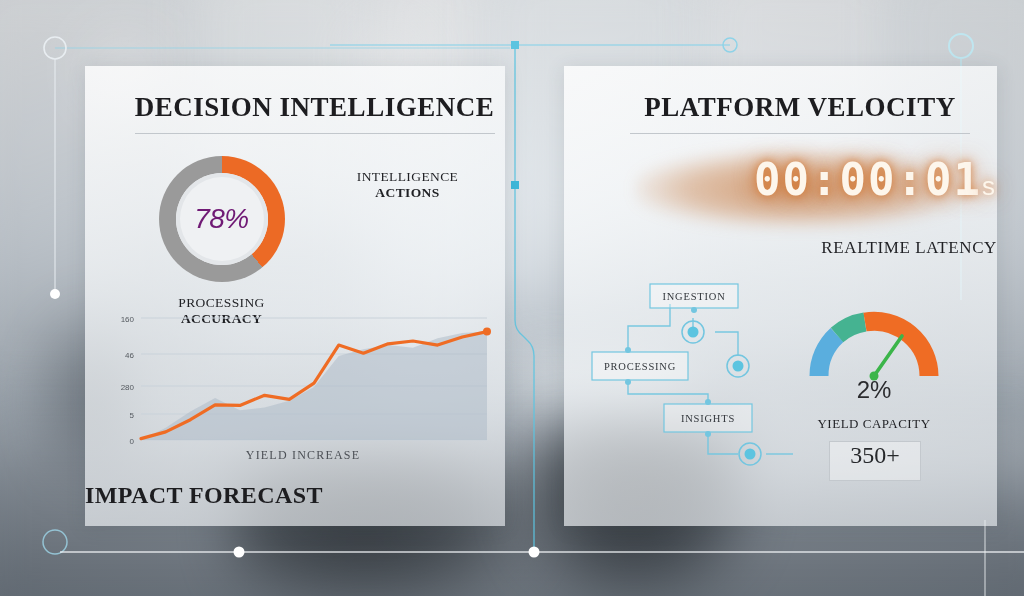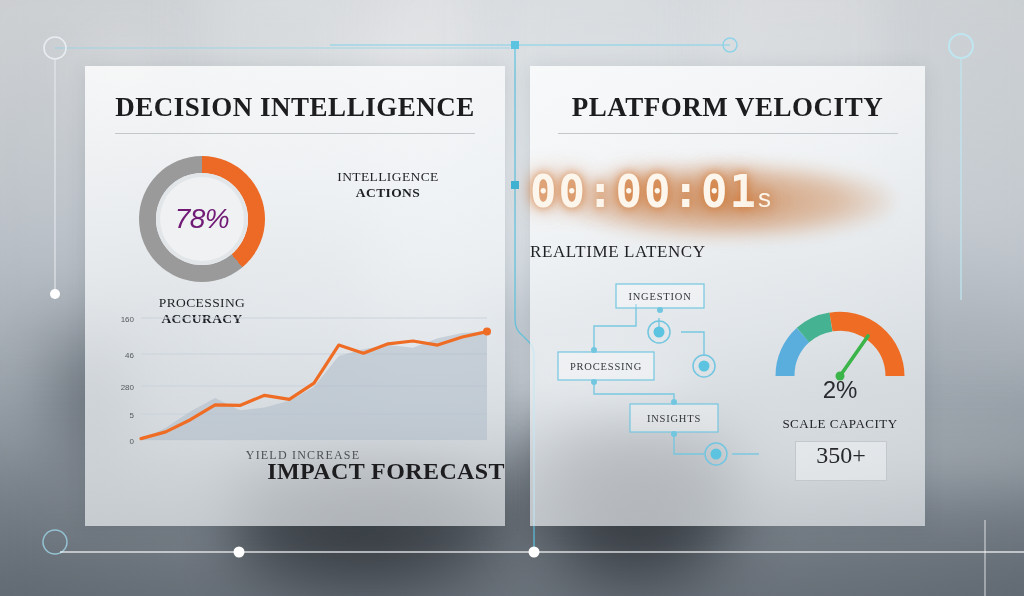--- a/index.html
+++ b/index.html
@@ -53,23 +53,24 @@
   }
 
   
   #deco { position:absolute; inset:0; pointer-events:none; }
 
   
   .panel {
     position:absolute;
     background:linear-gradient(165deg, rgba(255,255,255,.80) 0%, rgba(243,246,248,.74) 45%, rgba(232,236,240,.66) 100%);
     box-shadow:0 2px 18px rgba(60,70,80,.14);
+    padding-left:39px;
   }
   #panel-left  { left:85px;  top:66px; width:420px; height:460px; }
-  #panel-right { left:530px; top:66px; width:395px; height:460px; }
+  #panel-right { left:564px; top:66px; width:433px; height:460px; }
 
   .panel-title {
     text-align:center;
     font-size:27px;
     letter-spacing:.5px;
     color:#1d1d20;
     font-family:"Liberation Serif", serif;
   }
   #panel-left  .panel-title { padding-top:26px; }
   #panel-right .panel-title { padding-top:26px; }
@@ -103,44 +104,44 @@
   .donut-label .b { font-weight:bold; }
 
   
   #impact-chart { position:absolute; left:14px; top:244px; width:392px; height:160px; }
   .impact-caption {
     position:absolute; left:16px; right:0; top:382px; text-align:center;
     font-size:12px; letter-spacing:1.2px; color:#4c5056;
     font-family:"Liberation Serif", serif;
   }
   .impact-title {
-    position:absolute; left:0; right:0; top:392px; text-align:right;
+    position:absolute; left:0; right:0; top:416px; text-align:left;
     font-size:24px; letter-spacing:.4px; color:#1d1d20;
   }
 
   
   .timer-wrap {
-    margin-top:32px; text-align:left; position:relative; height:70px;
+    margin-top:20px; text-align:right; position:relative; height:70px;
   }
   .timer-glow {
     position:absolute; left:50%; top:50%; transform:translate(-50%,-50%);
     width:330px; height:78px; border-radius:40px;
     background:radial-gradient(ellipse at 50% 50%, rgba(196,116,56,.72) 0%, rgba(198,120,60,.40) 48%, rgba(200,130,70,0) 76%);
     filter:blur(7px);
   }
   .timer {
     position:relative;
     font-family:"DejaVu Sans Mono", monospace;
     font-size:44px; font-weight:bold;
     color:#fdf6ec; letter-spacing:2px;
     text-shadow:0 0 10px rgba(214,120,48,.9), 0 0 22px rgba(200,104,40,.7);
   }
   .timer .unit { font-size:26px; font-family:"Liberation Sans", sans-serif; font-weight:normal; }
   .timer-label {
-    margin-top:6px; text-align:left;
+    margin-top:14px; text-align:right;
     font-size:17px; letter-spacing:.6px; color:#1f2024;
   }
 
   
   #flow { position:absolute; left:24px; top:208px; width:220px; height:210px; }
   .flow-box-text {
     font-family:"Liberation Serif", serif;
     font-size:10.5px; letter-spacing:.8px; fill:#33373c;
   }
 
@@ -311,17 +312,17 @@
 
   <svg id="gauge" viewBox="0 0 130 90">
     <path d="M10,80 A55,55 0 0,1 28,39" stroke="#5aaede" stroke-width="19" fill="none"></path>
     <path d="M28,39 A55,55 0 0,1 56,26" stroke="#45b391" stroke-width="19" fill="none"></path>
     <path d="M56,26 A55,55 0 0,1 120,80" stroke="#ef6c24" stroke-width="19" fill="none"></path>
     <line x1="65" y1="80" x2="93" y2="40" stroke="#3bb54a" stroke-width="3.6" stroke-linecap="round"></line>
     <circle cx="65" cy="80" r="4.5" fill="#3bb54a"></circle>
   </svg>
   <div class="gauge-val">2%</div>
 
-  <div class="scale-label">SCALE CAPACITY</div>
+  <div class="scale-label">YIELD CAPACITY</div>
   <div class="scale-box">
     <span>350+</span>
   </div>
 </section>
 
 </body></html>

